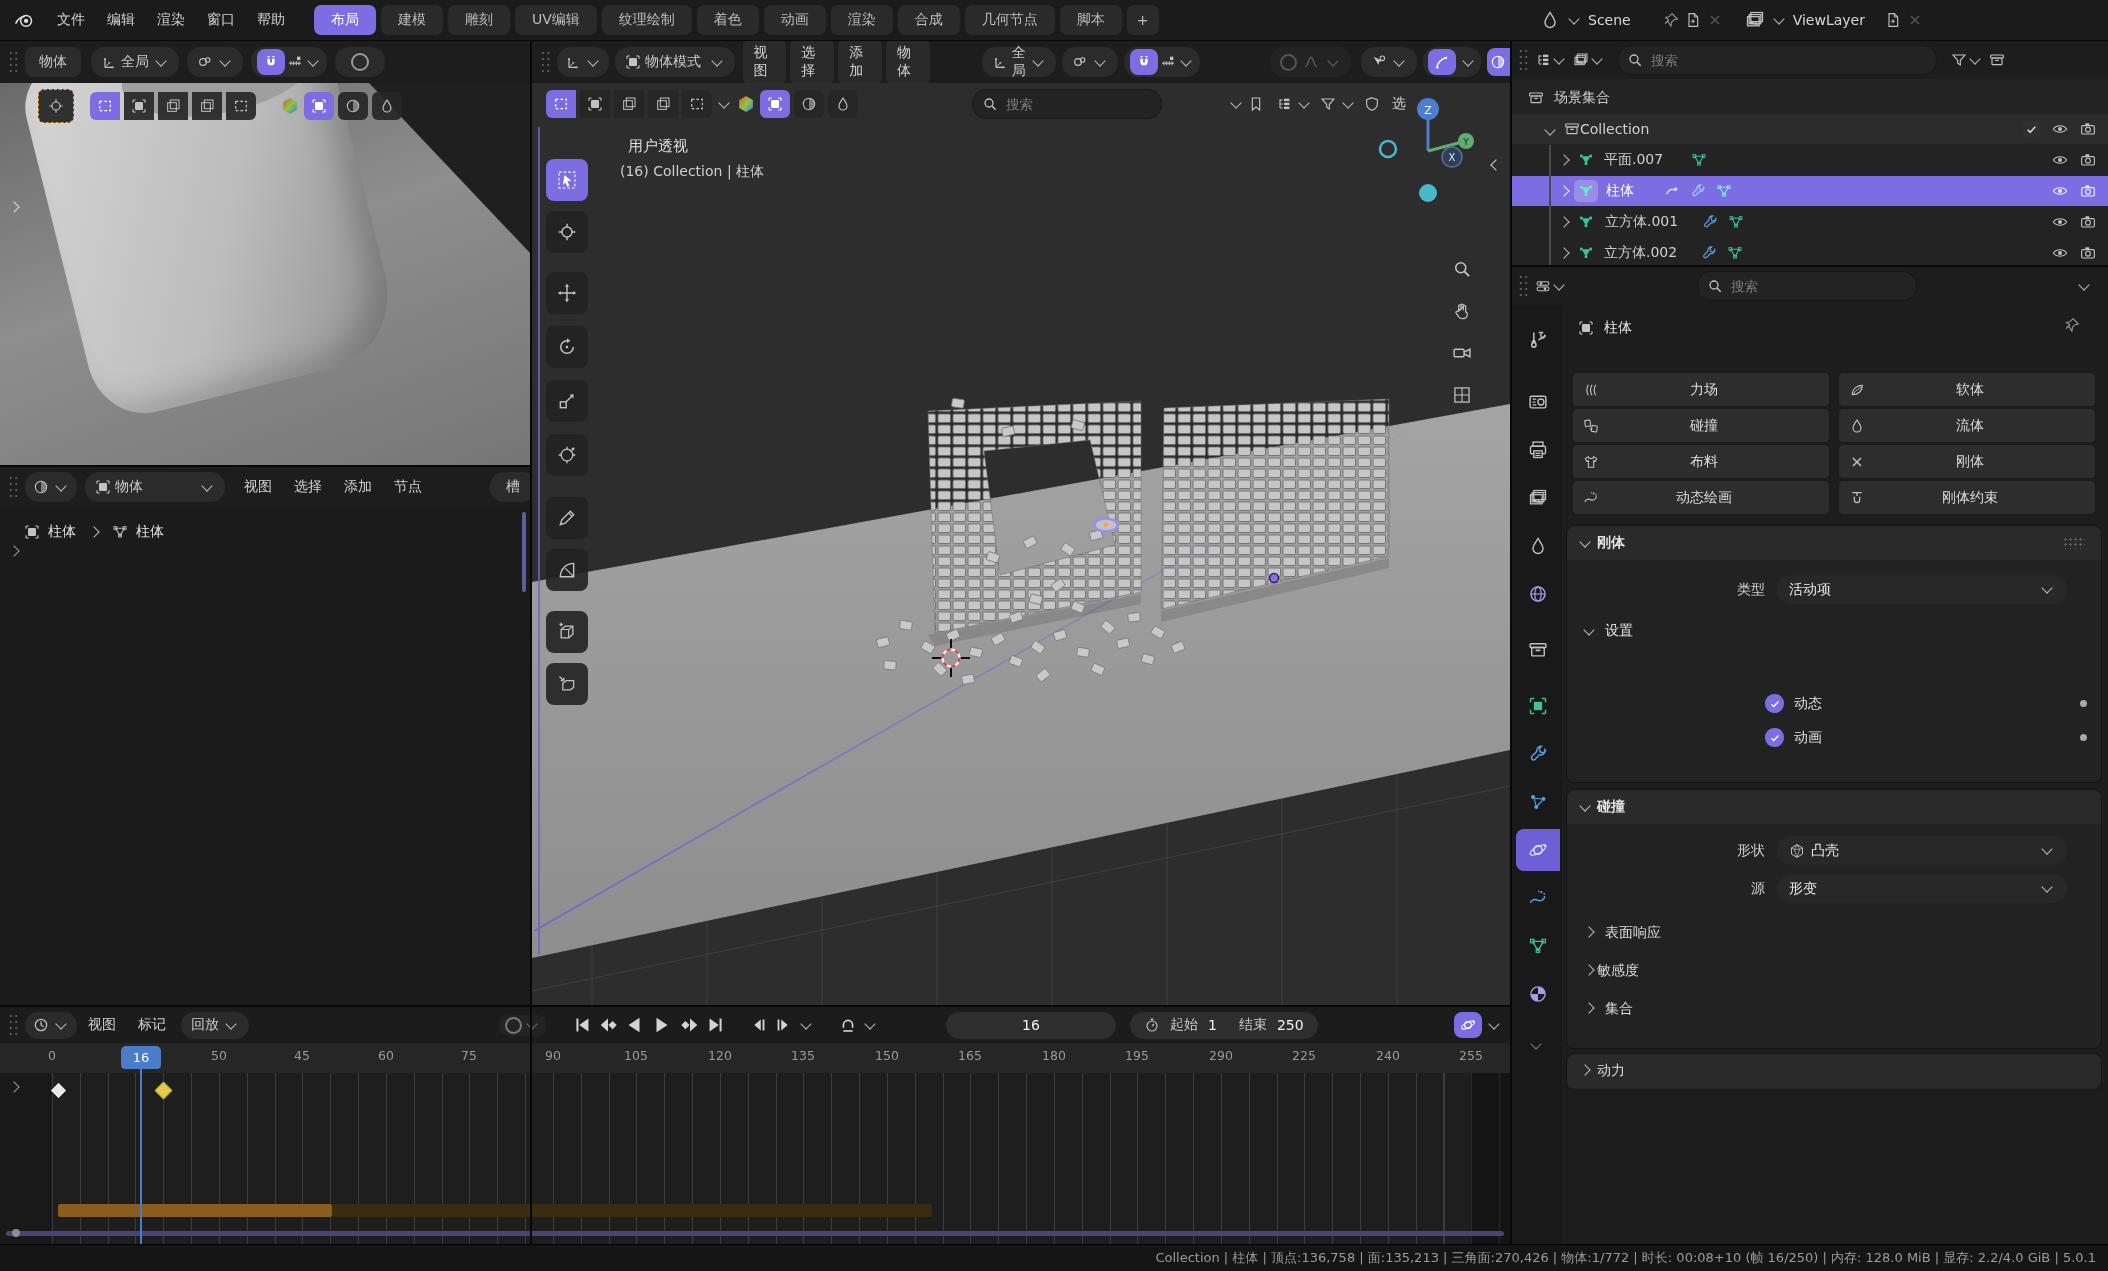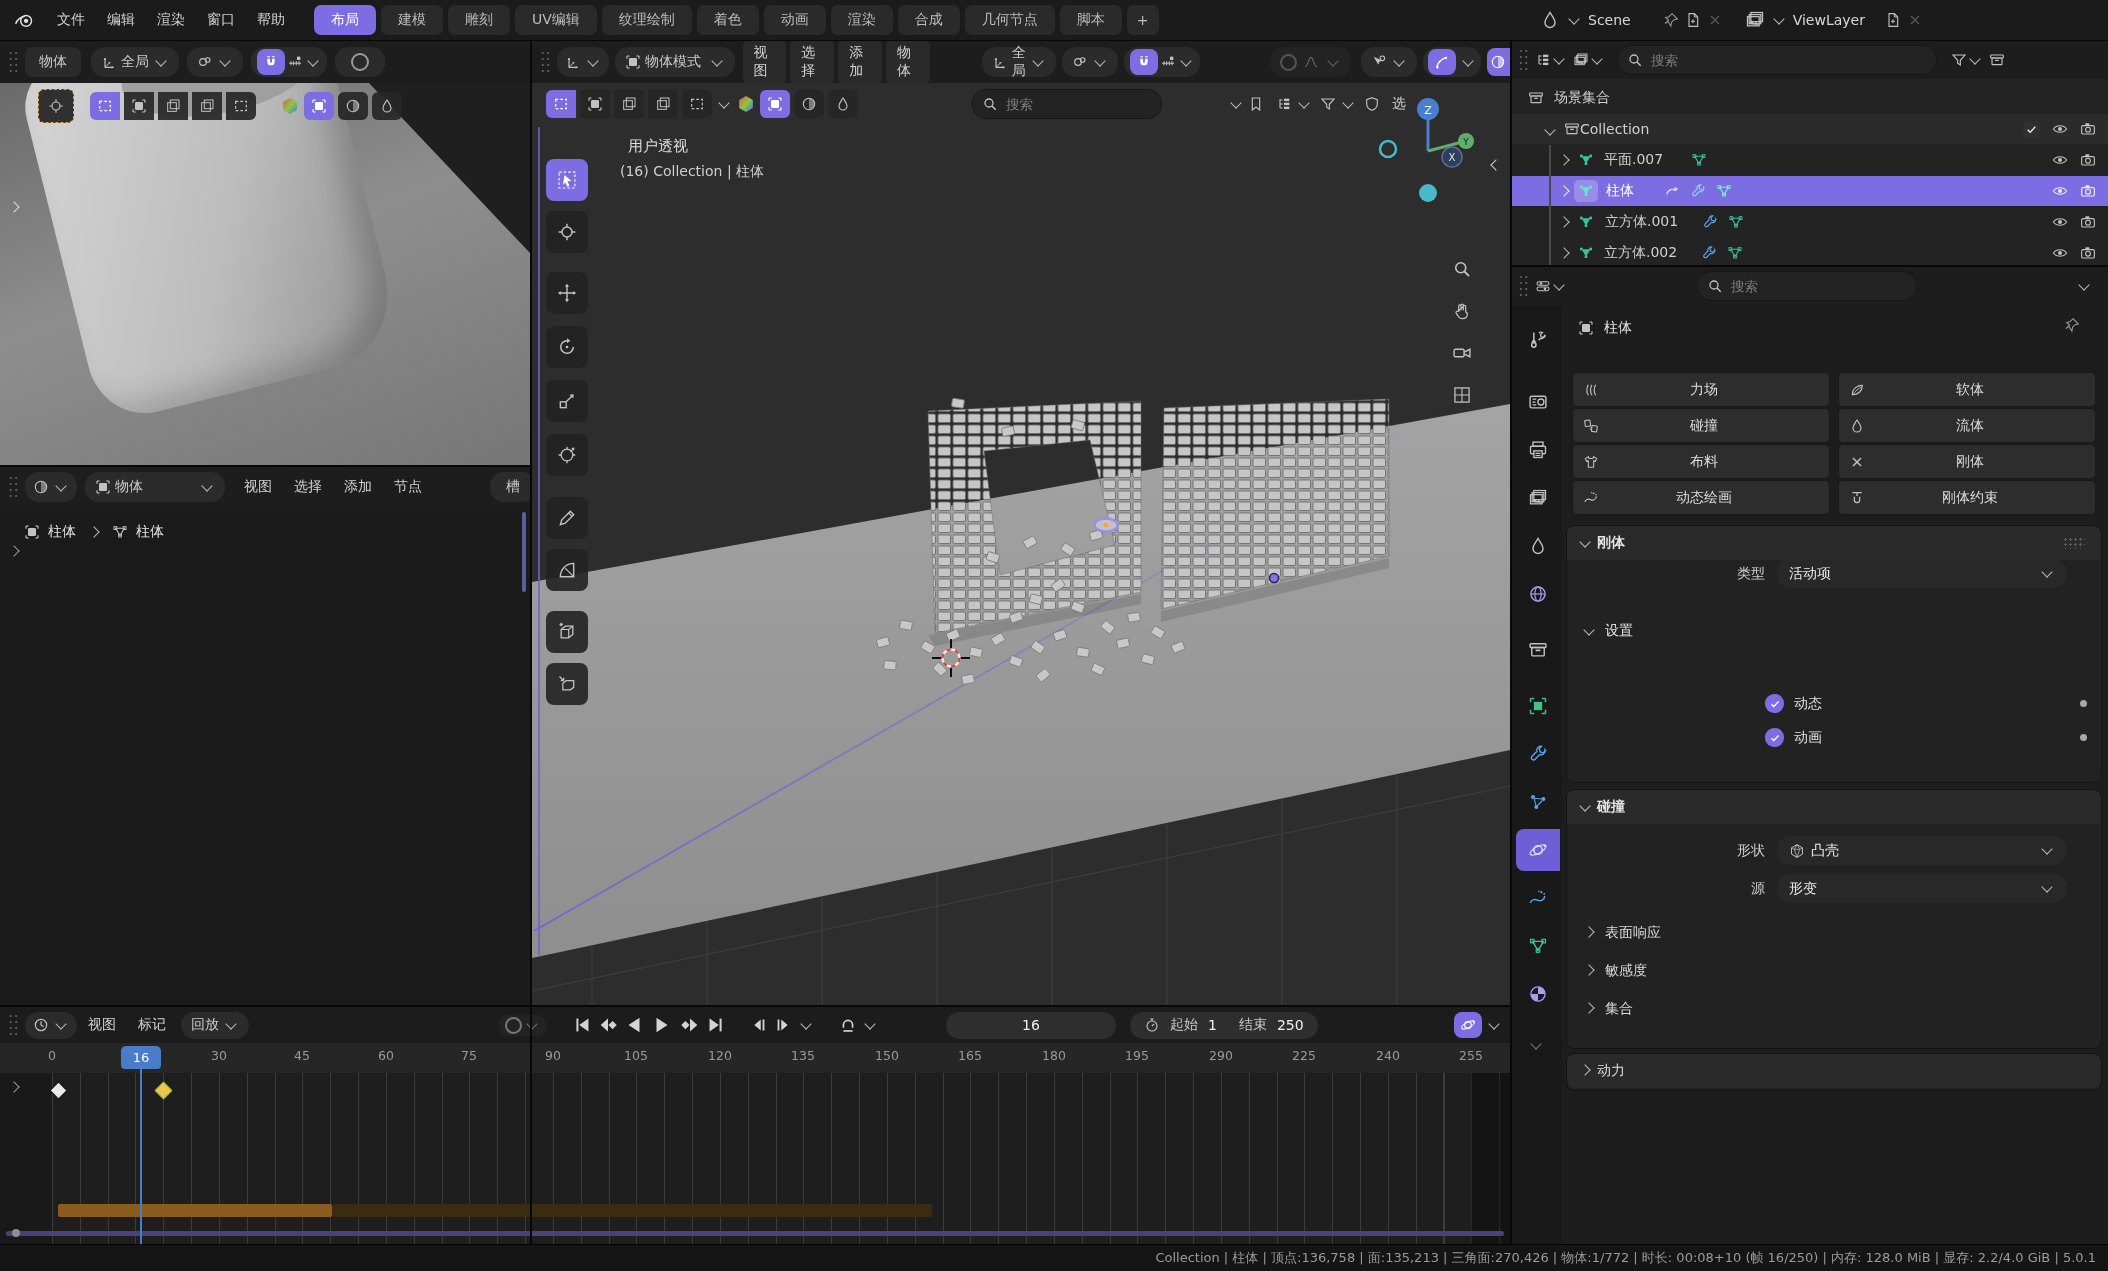--- a/index.html
+++ b/index.html
@@ -924,21 +924,21 @@
             <use href="#i-orbit"></use>
           </svg>
         </span>
       <span class="chev"></span>
     </div>
   </div>
 
   <div class="abs" style="left:0;top:36px;width:1510px;height:30px;background:#262626;border-bottom:1px solid #161616">
     <span class="rlabel" style="left:52px">0</span>
     <span class="rlabel" style="left:135px">15</span>
-    <span class="rlabel" style="left:219px">30</span>
+    <span class="rlabel" style="left:219px">50</span>
     <span class="rlabel" style="left:302px">45</span>
     <span class="rlabel" style="left:386px">60</span>
     <span class="rlabel" style="left:469px">75</span>
     <span class="rlabel" style="left:553px">90</span>
     <span class="rlabel" style="left:636px">105</span>
     <span class="rlabel" style="left:720px">120</span>
     <span class="rlabel" style="left:803px">135</span>
     <span class="rlabel" style="left:887px">150</span>
     <span class="rlabel" style="left:970px">165</span>
     <span class="rlabel" style="left:1054px">180</span>
@@ -1260,21 +1260,21 @@
       </svg>
       <span class="lbl">刚体约束</span>
     </div>
 
   <div class="panel" style="left:54px;top:258px;width:534px;height:256px">
     <div class="panelhead">
       <span class="chev" style="margin-right:8px"></span>
       <b>刚体</b>
       <span class="dots" style="margin-left:auto;height:12px;width:22px;background-size:5px 5px"></span>
     </div>
-    <div class="formrow" style="left:0;top:33px;width:100%">
+    <div class="formrow" style="left:0;top:49px;width:100%">
       <span class="flabel">类型</span>
       <div class="dd" style="margin-right:34px">
         <span>活动项</span>
           <span class="chev" style="margin-left:auto"></span>
       </div>
     </div>
     <div class="row" style="position:absolute;left:14px;top:96px;gap:8px">
       <span class="chev"></span>
         <span style="color:#e4e4e4">设置</span>
     </div>
@@ -1317,21 +1317,21 @@
       <span class="flabel">源</span>
       <div class="dd" style="margin-right:34px">
         <span>形变</span>
           <span class="chev" style="margin-left:auto"></span>
       </div>
     </div>
     <div class="row" style="position:absolute;left:14px;top:134px;gap:8px">
       <span class="chev r"></span>
         <span style="color:#dcdcdc">表面响应</span>
     </div>
-    <div class="row" style="position:absolute;left:14px;top:172px;gap:8px">
+    <div class="row" style="position:absolute;left:14px;top:172px;gap:0">
       <span class="chev r"></span>
         <span style="color:#dcdcdc">敏感度</span>
     </div>
     <div class="row" style="position:absolute;left:14px;top:210px;gap:8px">
       <span class="chev r"></span>
         <span style="color:#dcdcdc">集合</span>
     </div>
   </div>
 
   <div class="panel" style="left:54px;top:786px;width:534px;height:36px">

